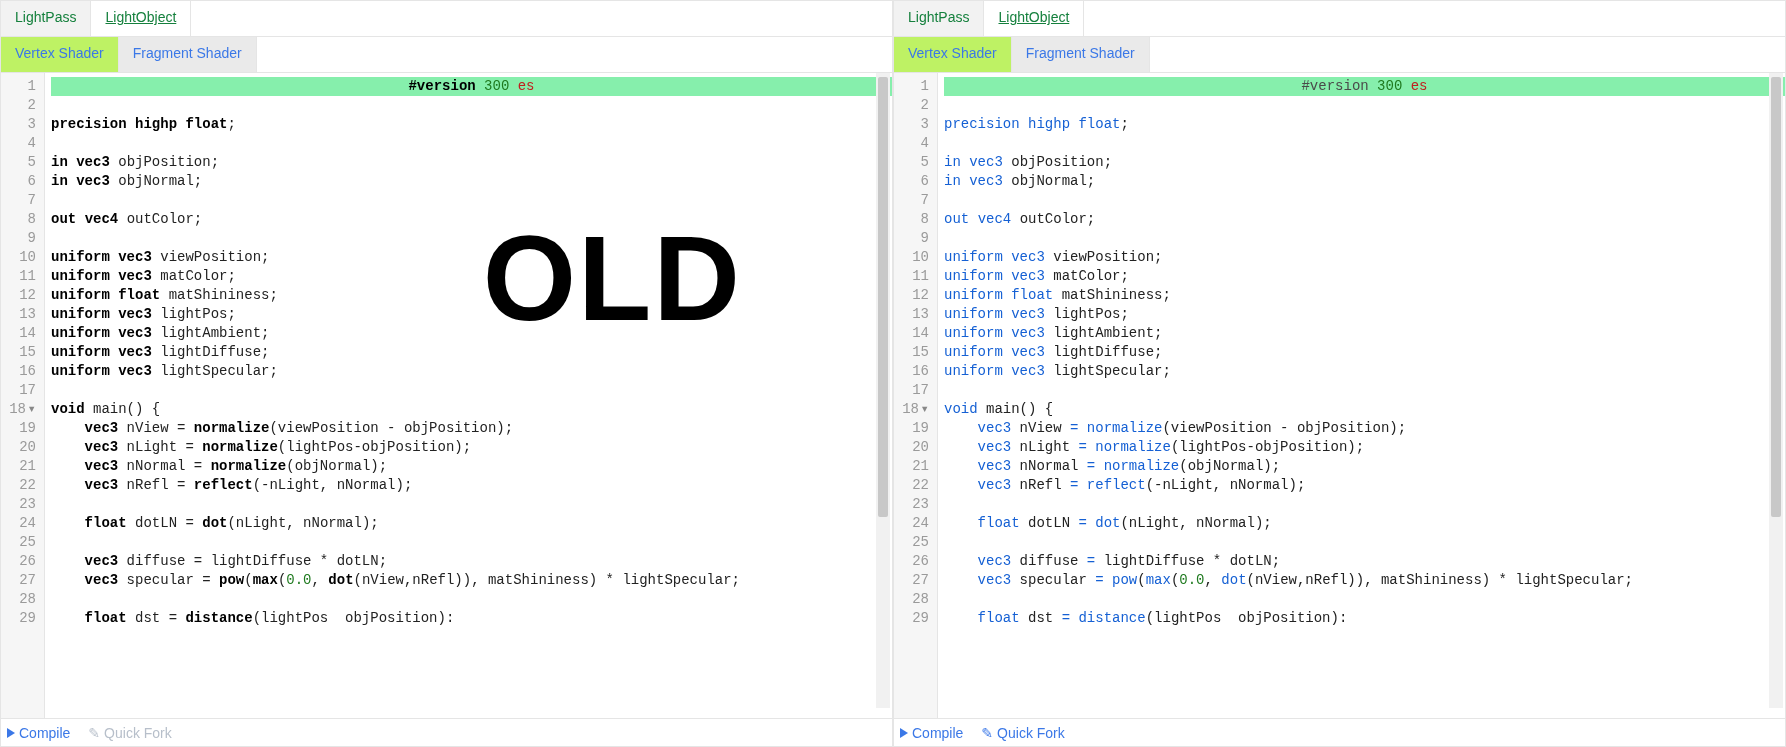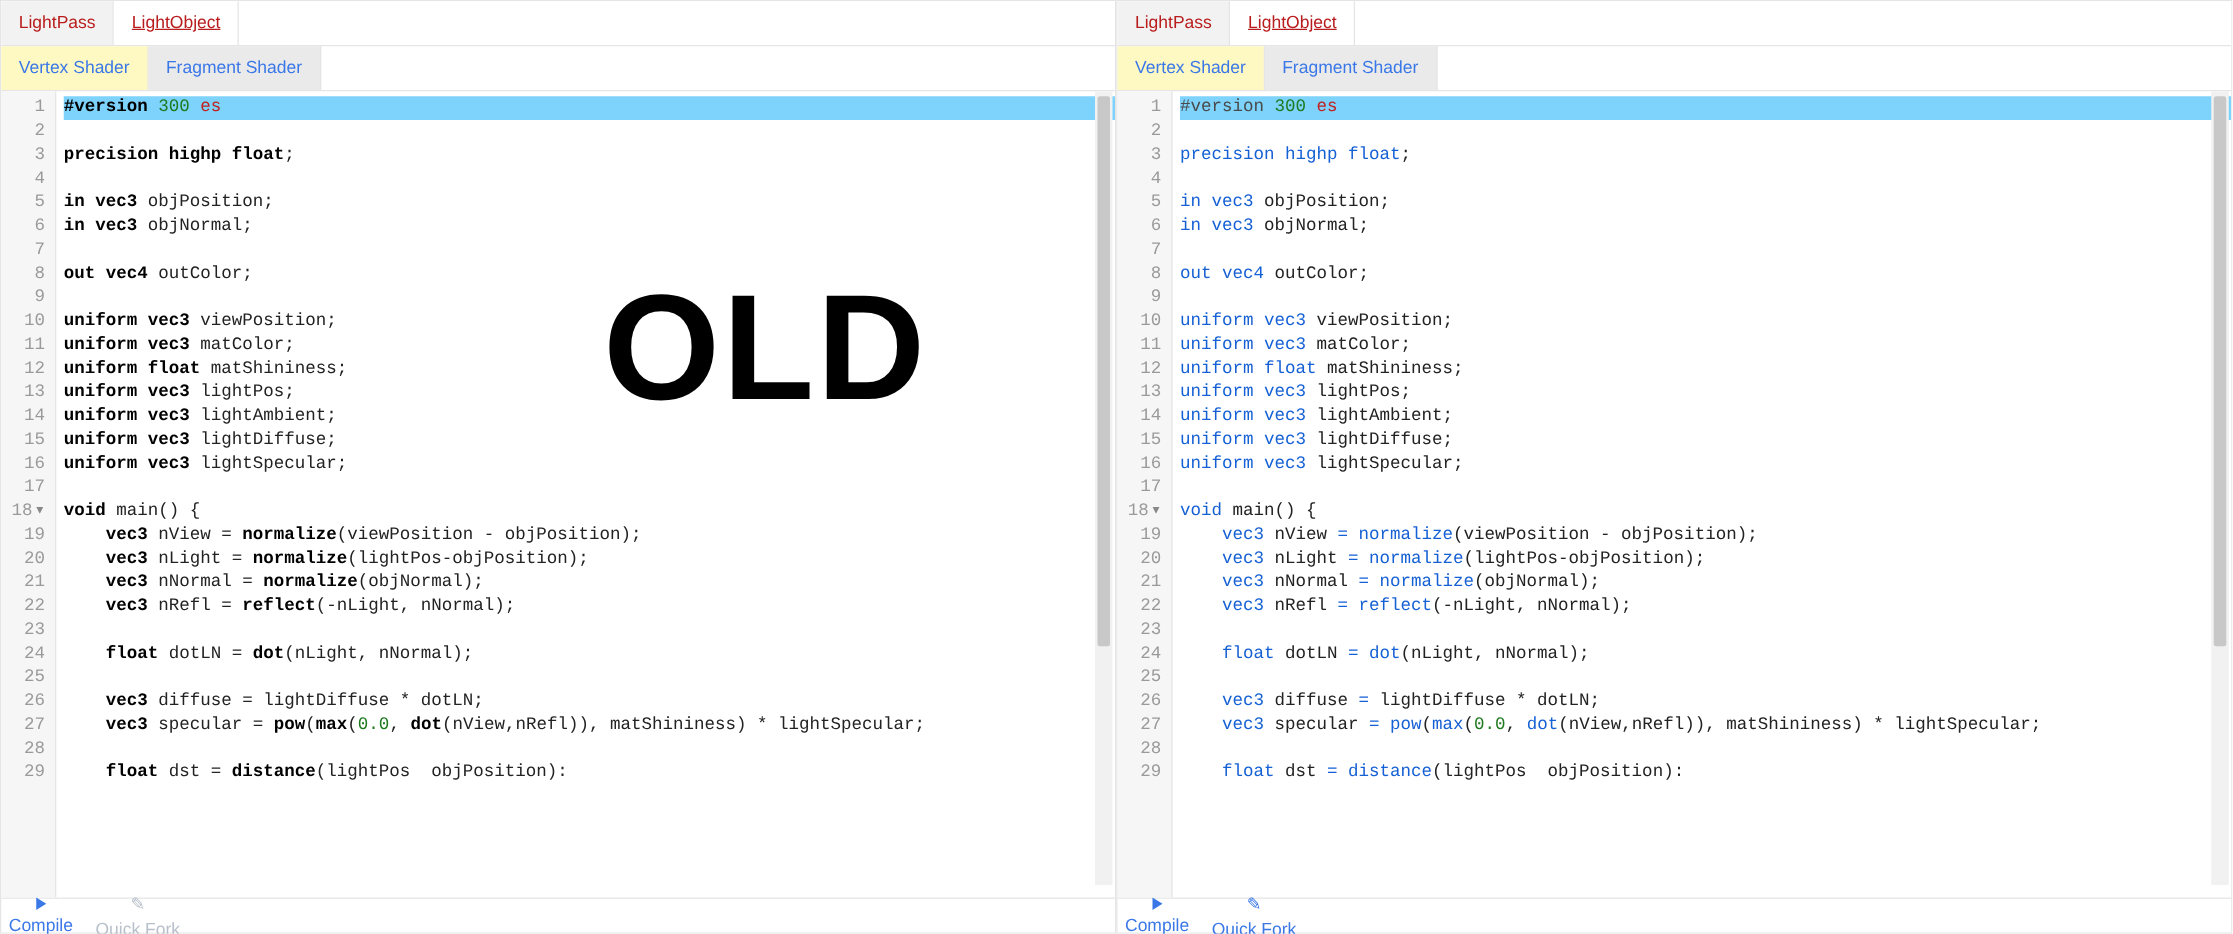--- a/index.html
+++ b/index.html
@@ -4,36 +4,36 @@
 <style>
   * { box-sizing: border-box; margin: 0; padding: 0; }
   html, body { width: 1786px; height: 747px; font-family: "Segoe UI", Arial, sans-serif; font-size: 14px; color: #222; }
   .container { display: flex; width: 100%; height: 100%; }
   .panel { flex: 1 1 50%; position: relative; border: 1px solid #e5e5e5; display: flex; flex-direction: column; background: #fff; }
 
   
   .tabs-row { display: flex; border-bottom: 1px solid #e5e5e5; background: #fff; height: 36px; }
   .tab {
     padding: 8px 14px 6px 14px;
-    color: #b91c1c;
+    color: #15803d;
     border-right: 1px solid #e5e5e5;
     cursor: pointer;
     background: #fff;
   }
   .tab.inactive { background: #f2f2f2; }
   .tab.active { background: #fff; text-decoration: underline; }
 
   
   .shader-tabs-row { display: flex; border-bottom: 1px solid #e5e5e5; height: 36px; }
   .shader-tab {
     padding: 8px 14px 6px 14px;
     color: #3b78e7;
     border-right: 1px solid #e5e5e5;
     cursor: pointer;
-    background: #fef9c3;
+    background: #bef264;
   }
   .shader-tab.active-grey { background: #eaeaea; }
 
   
   .editor-wrap { flex: 1; display: flex; overflow: hidden; position: relative; }
   .gutter {
     width: 44px;
     background: #f6f6f6;
     color: #9a9a9a;
     text-align: right;
@@ -47,21 +47,21 @@
   .code {
     flex: 1;
     font-family: Consolas, "Courier New", monospace;
     font-size: 14px;
     padding: 4px 0 0 6px;
     white-space: pre;
     overflow: hidden;
     position: relative;
   }
   .code .line { height: 19px; line-height: 19px; }
-  .hl-first-line { background: #7dd3fc; display: inline-block; min-width: 100%; }
+  .hl-first-line { background: #86efac; display: inline-block; min-width: 100%; text-align: center; }
   .scrollbar-v {
     position: absolute;
     right: 2px;
     top: 0;
     width: 14px;
     height: calc(100% - 10px);
     background: #f1f1f1;
   }
   .scrollbar-thumb {
     position: absolute;
@@ -77,21 +77,21 @@
   .bottom-bar {
     height: 28px;
     border-top: 1px solid #e5e5e5;
     display: flex;
     align-items: center;
     gap: 18px;
     padding-left: 6px;
     color: #3b78e7;
     font-size: 14px;
   }
-  .btn-link { display: inline-flex; align-items: center; gap: 4px; cursor: pointer; flex-direction: column; }
+  .btn-link { display: inline-flex; align-items: center; gap: 4px; cursor: pointer; }
   .btn-link.muted { color: #b7bfca; }
   .play-icon {
     width: 0; height: 0;
     border-top: 5px solid transparent;
     border-bottom: 5px solid transparent;
     border-left: 8px solid currentColor;
   }
   .pencil-icon::before { content: "\270E"; font-size: 14px; }
 
   

